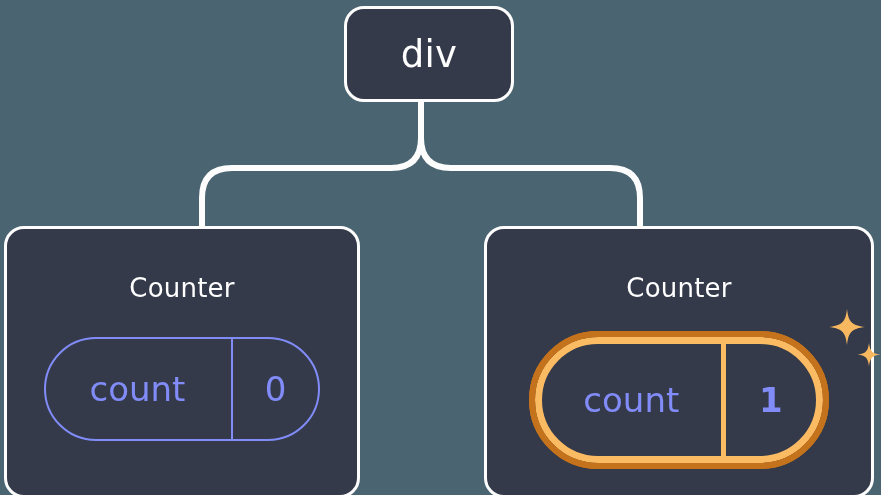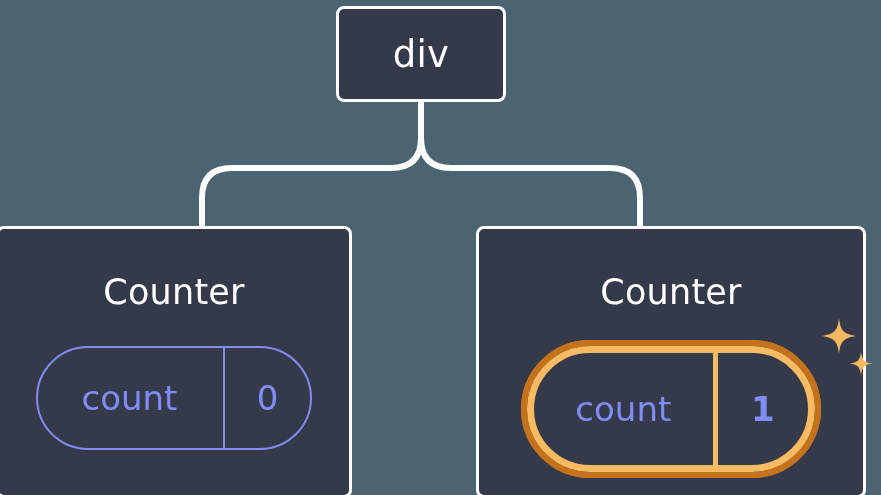--- a/index.html
+++ b/index.html
@@ -31,24 +31,25 @@
     height: 495px;
     pointer-events: none;
   }
 
   
   .node {
     position: absolute;
     box-sizing: border-box;
     background: #343a4a;
     border: 3px solid #fdfdfd;
-    border-radius: 8px;
+    border-radius: 20px;
     display: flex;
     flex-direction: column;
     align-items: center;
+    margin-left: 8px;
   }
 
   .node-root {
     left: 336px;
     top: 6px;
     width: 170px;
     height: 96px;
     justify-content: center;
   }
 
@@ -70,21 +71,21 @@
     width: 356px;
   }
 
   .node-child-right {
     left: 476px;
     width: 390px;
   }
 
   .node-title {
     color: #ffffff;
-    font-size: 35px;
+    font-size: 26px;
     line-height: 1;
     letter-spacing: 0.2px;
     margin-bottom: 36px;
   }
 
   
   .pill {
     box-sizing: border-box;
     display: flex;
     align-items: stretch;

